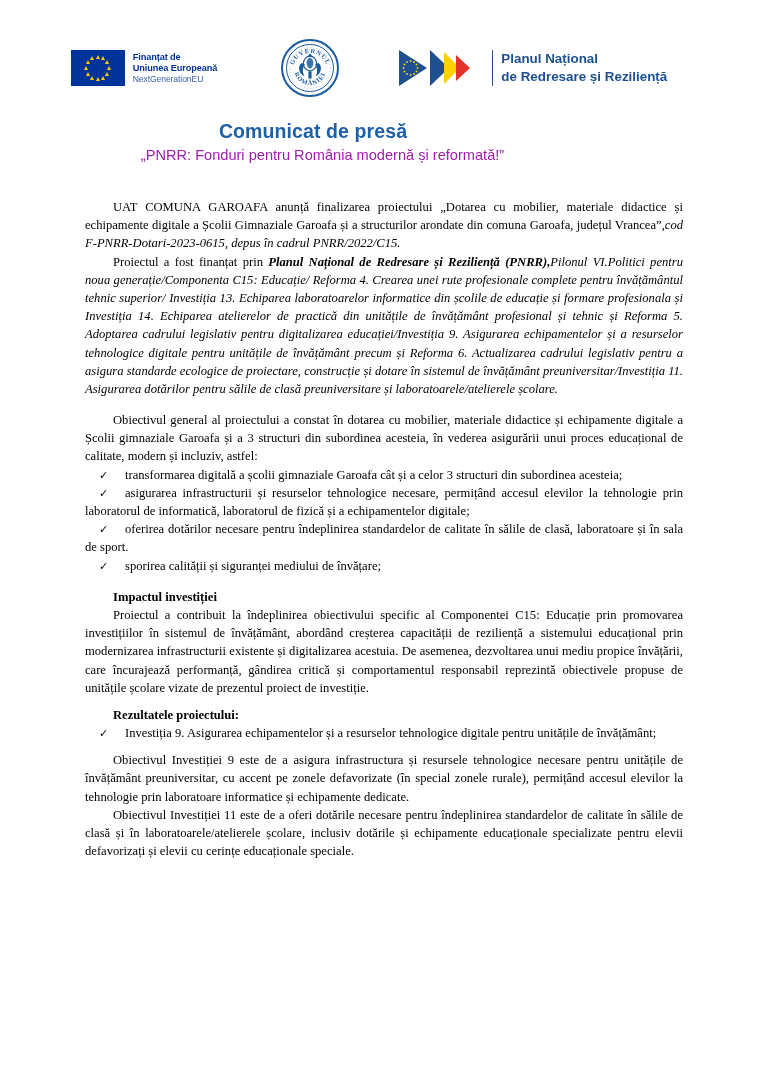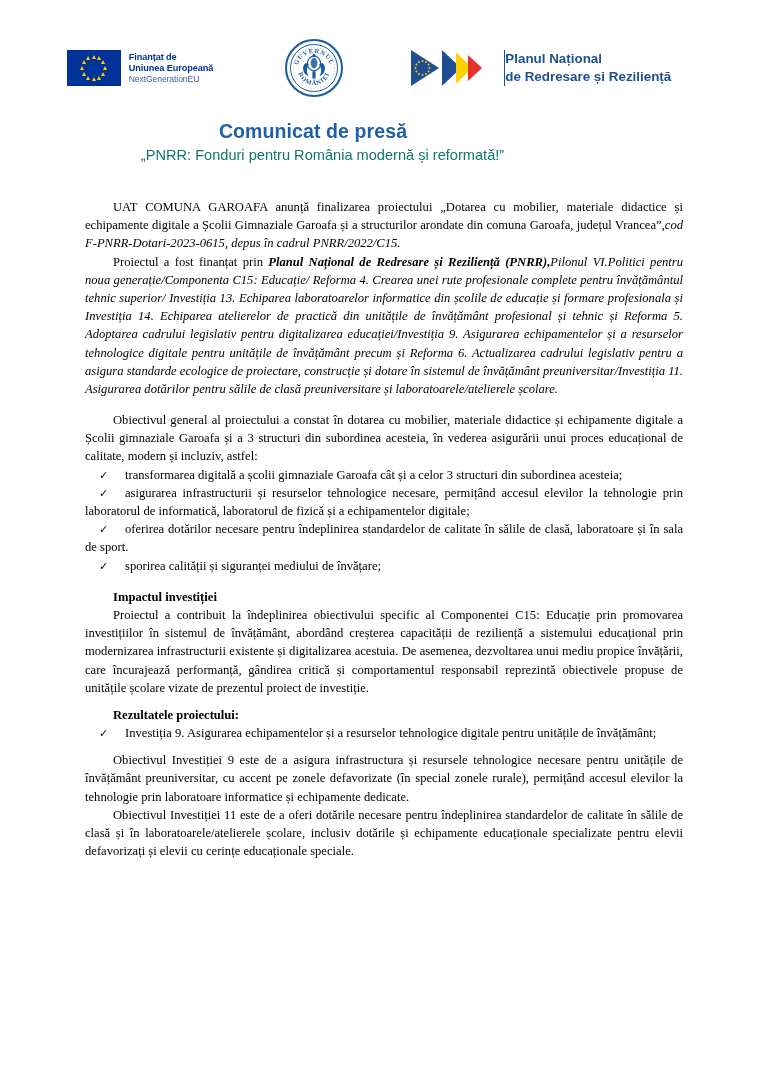--- a/index.html
+++ b/index.html
@@ -25,21 +25,21 @@
   
   .logo-bar {
     position: absolute;
     top: 36px;
     left: 0;
     width: 732px;
     height: 64px;
     display: flex;
     align-items: center;
     justify-content: center;
-    gap: 8px;
+    gap: 0;
   }
   .logo-slot { display: flex; align-items: center; }
 
   
   .eu-block { display: flex; align-items: center; gap: 8px; margin-left: 6px; }
   .eu-flag {
     width: 54px; height: 36px;
     background: #003399;
     position: relative;
     flex: none;
@@ -81,20 +81,21 @@
   
   .pnrr-block { display: flex; align-items: center; gap: 9px; }
   .pnrr-arrows { width: 86px; height: 42px; flex: none; }
   .pnrr-text {
     font-family: "Liberation Sans", "DejaVu Sans", sans-serif;
     color: #1d4f91;
     font-weight: bold;
     font-size: 13.4px;
     line-height: 1.33;
     border-left: 1.6px solid #1d4f91;
+    padding-left: 8px;
     white-space: nowrap;
   }
 
   
   .title-wrap {
     position: absolute;
     top: 120px; left: 0; width: 626px;
     text-align: center;
   }
   .doc-title {
@@ -102,21 +103,21 @@
     font-weight: bold;
     font-size: 19.5px;
     color: #1d5fa8;
     letter-spacing: 0.1px;
     margin: 0;
   }
   .doc-subtitle {
     font-family: "Liberation Sans", "DejaVu Sans", sans-serif;
     font-weight: normal;
     font-size: 14.6px;
-    color: #0f766e;
+    color: #a21caf;
     margin: 4px 0 0 0;
     padding-left: 19px;
   }
 
   
   .body-text {
     position: absolute;
     top: 198px;
     left: 85px;
     width: 598px;

